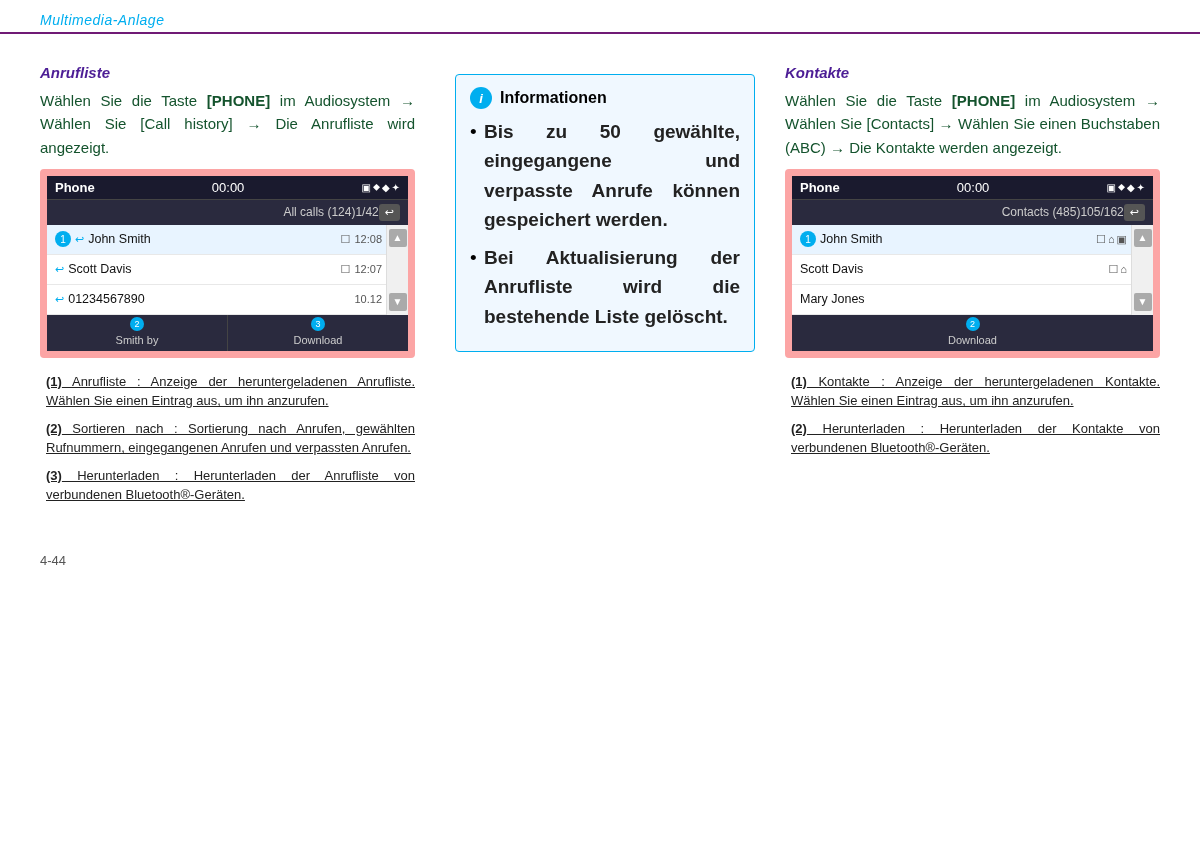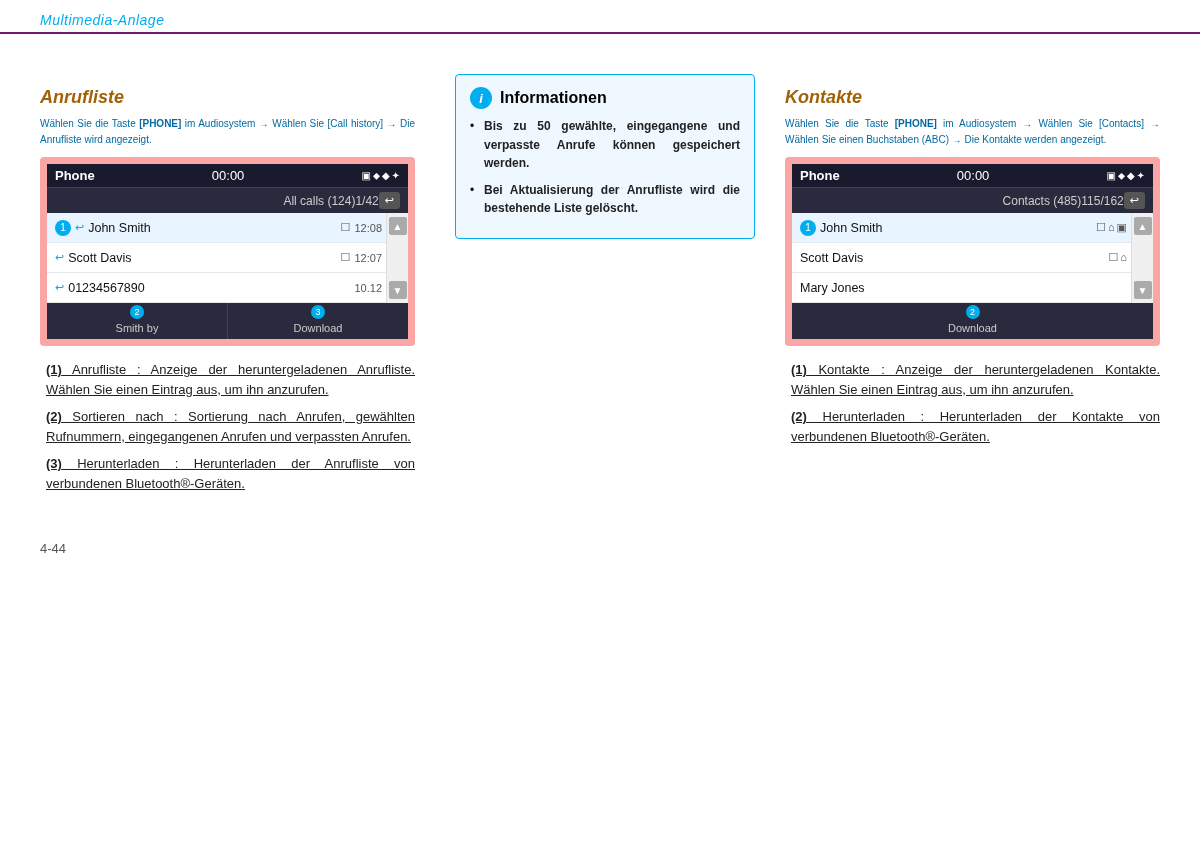--- a/index.html
+++ b/index.html
@@ -37,33 +37,32 @@
 
     
     .col-left { flex: 1; min-width: 320px; }
     .col-middle { flex: 0.8; min-width: 260px; padding-left: 10px; }
     .col-right { flex: 1; min-width: 320px; }
 
     
     .section-title {
       font-style: italic;
       font-weight: bold;
-      font-size: 18px;
+      font-size: 15px;
       margin-bottom: 8px;
-      color: #a16207;
-      margin-top: 23px;
+      color: #4c1d95;
     }
 
     
     .body-text {
-      font-size: 10px;
+      font-size: 15px;
       line-height: 1.55;
       text-align: justify;
       margin-bottom: 10px;
-      color: #0369a1;
+      color: #14532d;
     }
     .body-text b, .body-text strong { font-weight: bold; }
 
     
     .phone-screen {
       background: #1a1a2e;
       border-radius: 4px;
       overflow: hidden;
       margin-bottom: 14px;
       border: 7px solid #fca5a5;
@@ -219,21 +218,21 @@
       width: 22px; height: 22px;
       display: flex; align-items: center; justify-content: center;
       font-size: 13px;
       font-style: italic;
       font-weight: bold;
       flex-shrink: 0;
     }
     .info-title { font-size: 16px; font-weight: bold; color: #000; }
     .info-list { list-style: none; padding: 0; }
     .info-list li {
-      font-size: 12px;
+      font-size: 19px;
       line-height: 1.55;
       text-align: justify;
       margin-bottom: 8px;
       padding-left: 14px;
       position: relative;
     }
     .info-list li::before {
       content: '•';
       position: absolute;
       left: 0;
@@ -356,21 +355,21 @@
         <span class="phone-time">00:00</span>
         <div class="phone-icons">
           <span>▣</span>
             <span>⬥</span>
             <span>◆</span>
             <span>✦</span>
         </div>
       </div>
       <div class="phone-subheader">
         <span>Contacts (485)</span>
-        <span>115/162</span>
+        <span>105/162</span>
         <button class="back-btn">↩</button>
       </div>
       <div class="phone-body">
 
         <div class="phone-row selected" style="padding-right:26px;">
           <span class="row-num">1</span>
           <span class="row-name">John Smith</span>
           <div class="contact-icons">
             <span>☐</span>
             <span>⌂</span>

